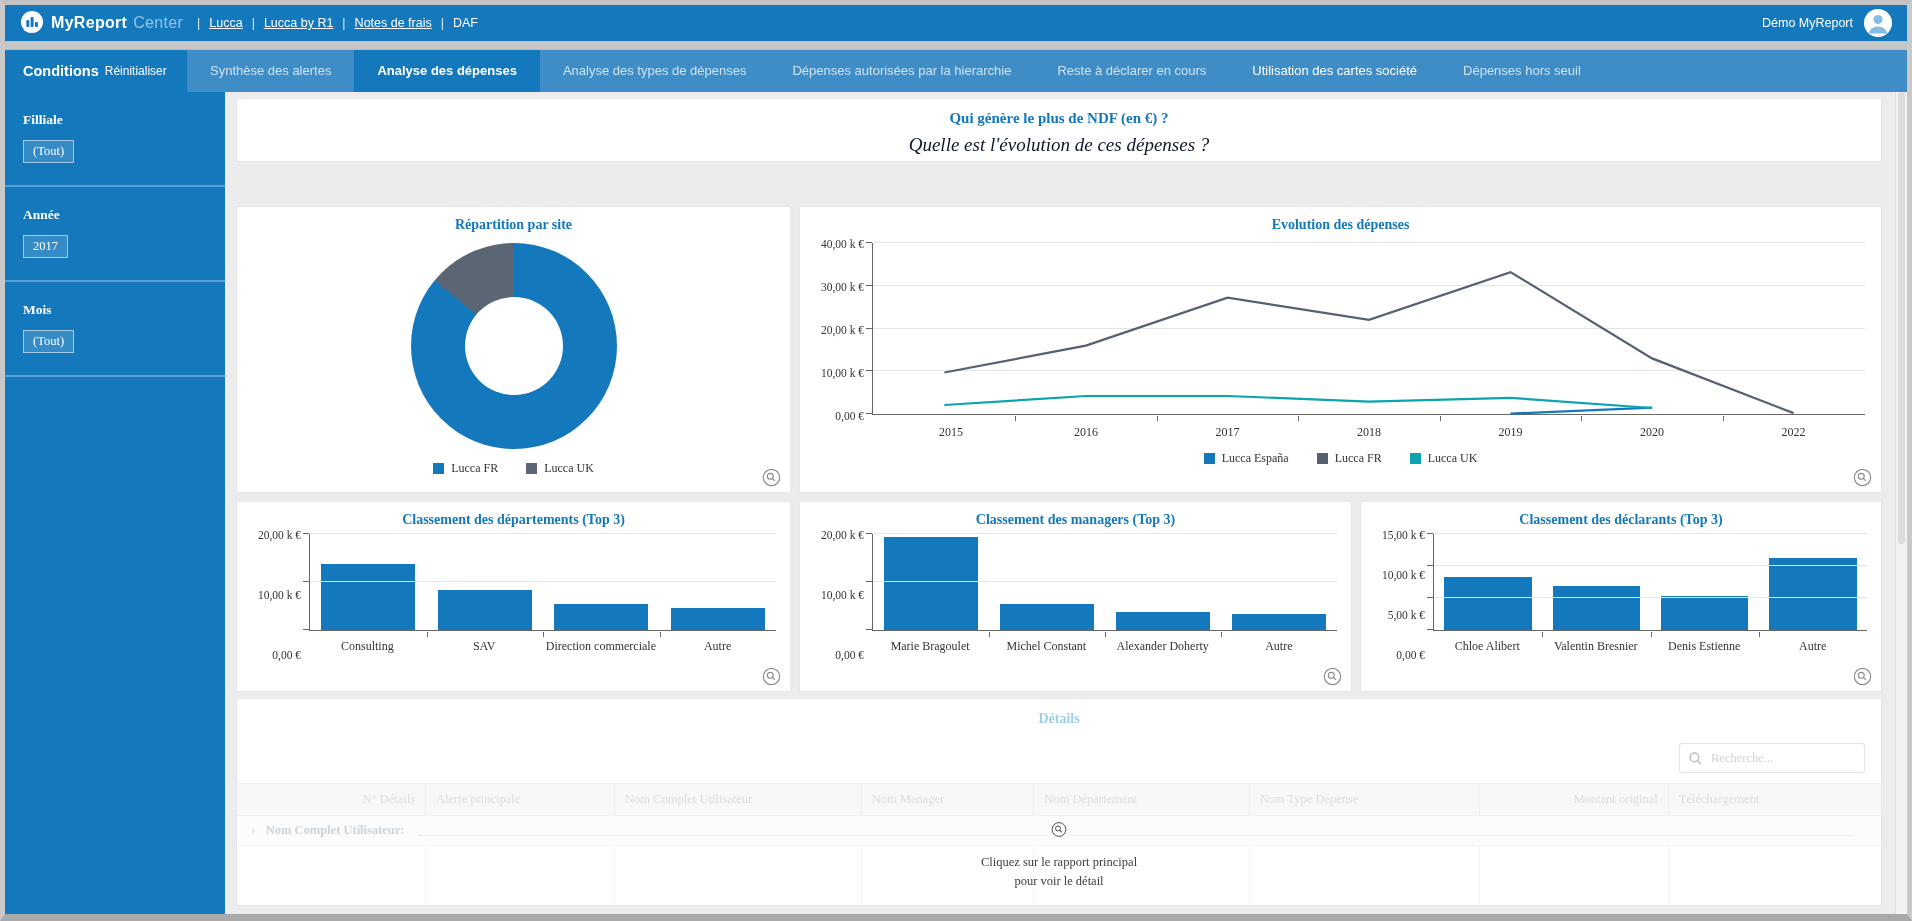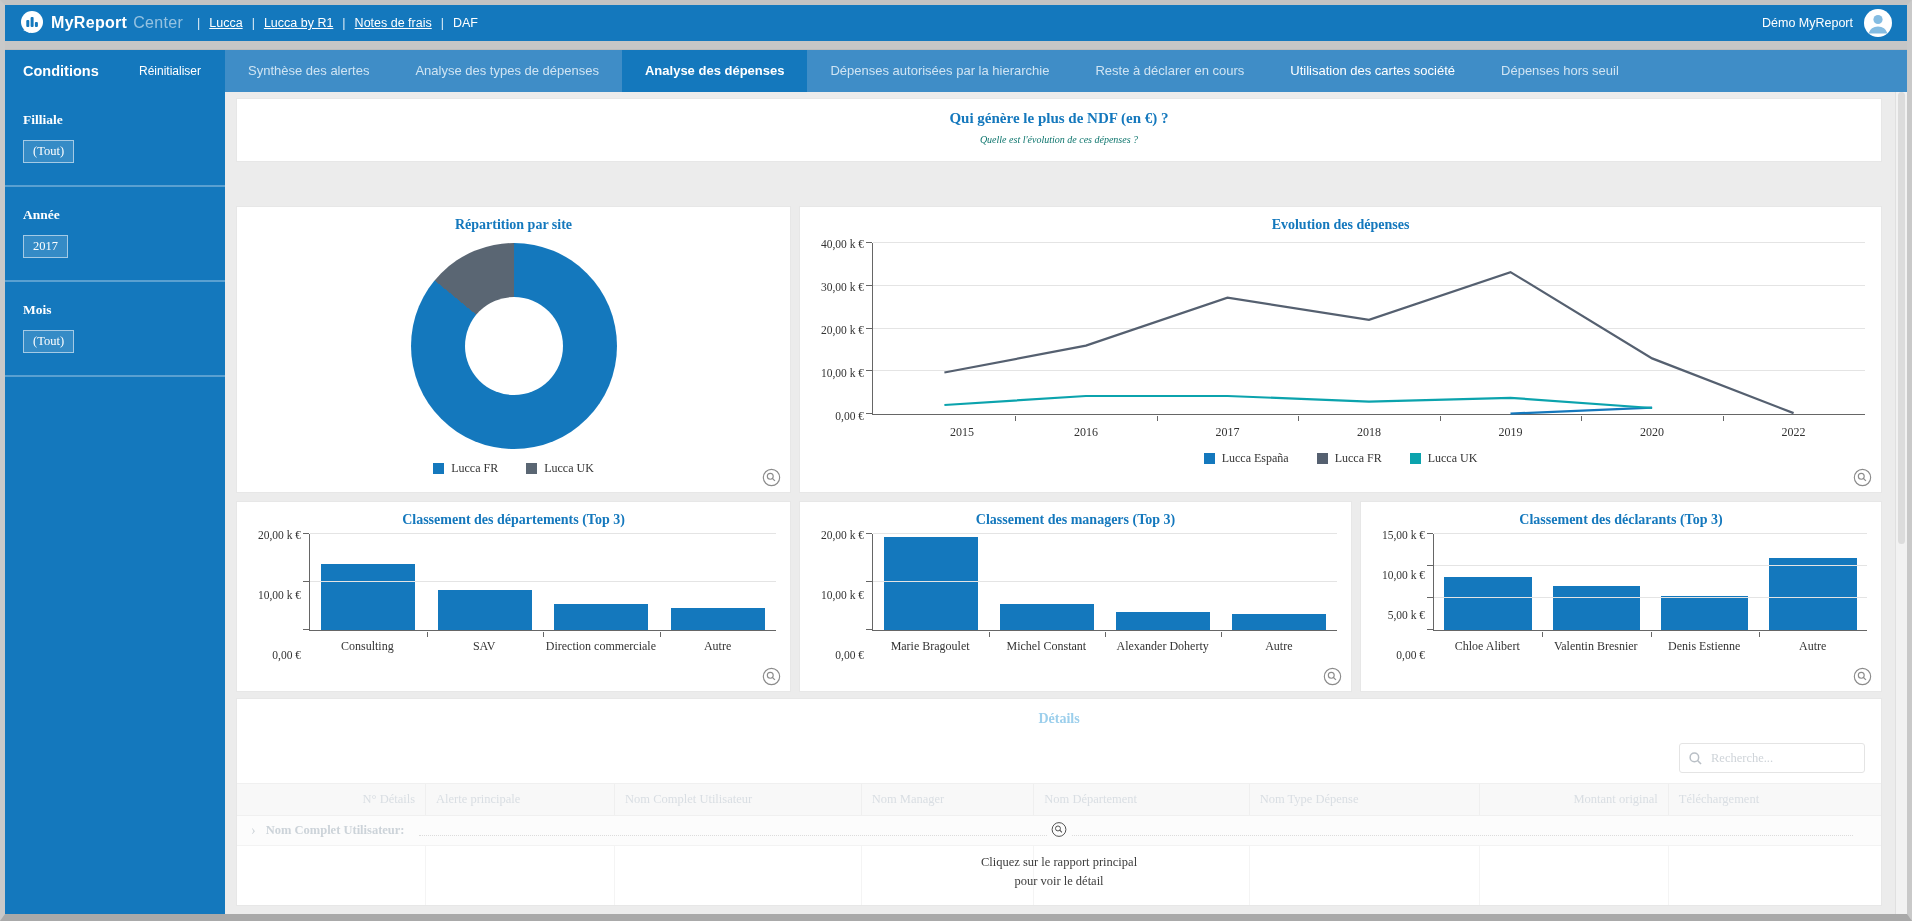--- a/index.html
+++ b/index.html
@@ -30,21 +30,21 @@
   .bc-sep { color:rgba(255,255,255,.85); }
   .bc-link { color:#fff; text-decoration:underline; cursor:pointer; }
   .bc-link.no-underline { text-decoration:none; }
   .topbar-right { margin-left:auto; display:flex; align-items:center; gap:10px; }
   .user-name { font-size:12.5px; }
   .avatar { display:inline-flex; cursor:pointer; }
   .header-gap { height:9px; background:#c6c6c6; flex:0 0 auto; border-bottom:1px solid #bdbdbd; }
   
   .tabbar { height:42px; display:flex; background:#3f8dc7; flex:0 0 auto; }
   .conditions-head {
-    width:220px; flex:0 0 auto; background:#1478bd; color:#fff;
+    width:182px; flex:0 0 auto; background:#1478bd; color:#fff;
     display:flex; align-items:center; justify-content:space-between; padding:0 18px;
   }
   .conditions-title { font-weight:bold; font-size:14.5px; }
   .reset-btn { font-size:12px; color:#fff; background:none; border:none; cursor:pointer; font-family:inherit; }
   .tabs { display:flex; flex:1; }
   .tab {
     line-height:42px; padding:0 23px; font-size:13px; color:#cfe4f3;
     cursor:pointer; white-space:nowrap;
   }
   .tab.active { background:#1478bd; color:#fff; font-weight:bold; }
@@ -59,21 +59,21 @@
     border:1px solid rgba(255,255,255,.55); border-radius:0;
     color:#fff; font-size:12.5px; padding:3px 9px; cursor:pointer;
   }
   .main { flex:1; min-width:0; padding:6px 13px 8px 11px; display:flex; flex-direction:column; background:#ececec; }
   .vscrollbar { width:12px; flex:0 0 auto; background:#f2f2f2; border-left:1px solid #e0e0e0; position:relative; }
   .vscroll-thumb { position:absolute; top:0; left:2px; right:2px; height:55%; background:#dcdcdc; border-radius:4px; }
   
   .panel { background:#fff; border:1px solid #e7e7e7; position:relative; }
   .question-panel { height:64px; margin-bottom:44px; text-align:center; padding-top:11px; }
   .question-title { color:#1478bd; font-weight:bold; font-size:15px; }
-  .question-subtitle { color:#0f766e; font-style:italic; font-size:10px; margin-top:7px; }
+  .question-subtitle { color:#0f172a; font-style:italic; font-size:19px; margin-top:7px; }
   .row1 { display:flex; gap:8px; height:287px; margin-bottom:8px; }
   .row2 { display:flex; gap:8px; height:191px; margin-bottom:6px; }
   .donut-panel { width:555px; flex:0 0 auto; }
   .line-panel { flex:1; min-width:0; }
   .bar-panel-1 { width:555px; flex:0 0 auto; }
   .bar-panel-2 { width:553px; flex:0 0 auto; }
   .bar-panel-3 { flex:1; min-width:0; }
   .panel-title { text-align:center; color:#1478bd; font-weight:bold; font-size:14px; padding-top:10px; }
   .zoom-btn { position:absolute; right:9px; bottom:5px; width:19px; height:19px; padding:0; border:none; background:transparent; cursor:pointer; }
   
@@ -171,22 +171,22 @@
 
   <div class="header-gap"></div>
 
   <div class="tabbar">
     <div class="conditions-head">
       <span class="conditions-title">Conditions</span>
       <button class="reset-btn">Réinitialiser</button>
     </div>
     <div class="tabs">
         <div class="tab">Synthèse des alertes</div>
+        <div class="tab active">Analyse des dépenses</div>
         <div class="tab">Analyse des types de dépenses</div>
-        <div class="tab active">Analyse des dépenses</div>
         <div class="tab">Dépenses autorisées par la hierarchie</div>
         <div class="tab">Reste à déclarer en cours</div>
         <div class="tab highlight">Utilisation des cartes société</div>
         <div class="tab">Dépenses hors seuil</div>
       </div>
   </div>
 
   <div class="body-row">
 
     <aside class="sidebar">
@@ -240,21 +240,21 @@
                 <div class="gridline" style="bottom:50%"></div>
                 <div class="ytickmark" style="bottom:75%"></div>
                 <div class="gridline" style="bottom:75%"></div>
                 <div class="ytickmark" style="bottom:100%"></div>
                 <div class="gridline" style="bottom:100%"></div>
                 <svg width="992" height="171" class="line-svg">
                   <path d="M637.5 170.6L779.1 164.6" fill="none" stroke="#1478bd" stroke-width="2.2"></path>
                   <path d="M71.4 129.5L212.9 102.6L354.5 54.7L496.0 76.9L637.5 29.1L779.1 115.4L920.6 170.1" fill="none" stroke="#556070" stroke-width="2.2"></path>
                   <path d="M71.4 162.0L212.9 153.0L354.5 153.0L496.0 158.6L637.5 154.8L779.1 165.0" fill="none" stroke="#0ba3ad" stroke-width="2.2"></path>
                 </svg>
-                <div class="lx-label" style="left:89px">2015</div>
+                <div class="lx-label" style="left:78px">2015</div>
                 <div class="xtickmark" style="left:142.2px"></div>
                 <div class="lx-label" style="left:212.9px">2016</div>
                 <div class="xtickmark" style="left:283.7px"></div>
                 <div class="lx-label" style="left:354.5px">2017</div>
                 <div class="xtickmark" style="left:425.2px"></div>
                 <div class="lx-label" style="left:496.0px">2018</div>
                 <div class="xtickmark" style="left:566.8px"></div>
                 <div class="lx-label" style="left:637.5px">2019</div>
                 <div class="xtickmark" style="left:708.3px"></div>
                 <div class="lx-label" style="left:779.1px">2020</div>

